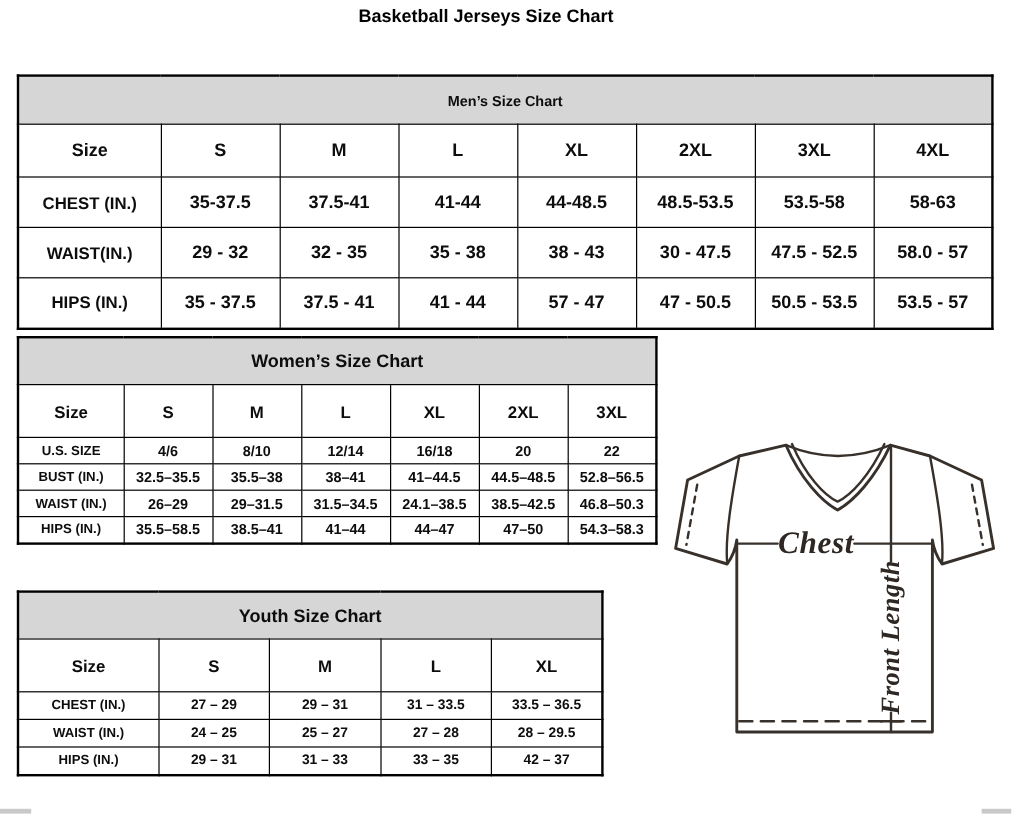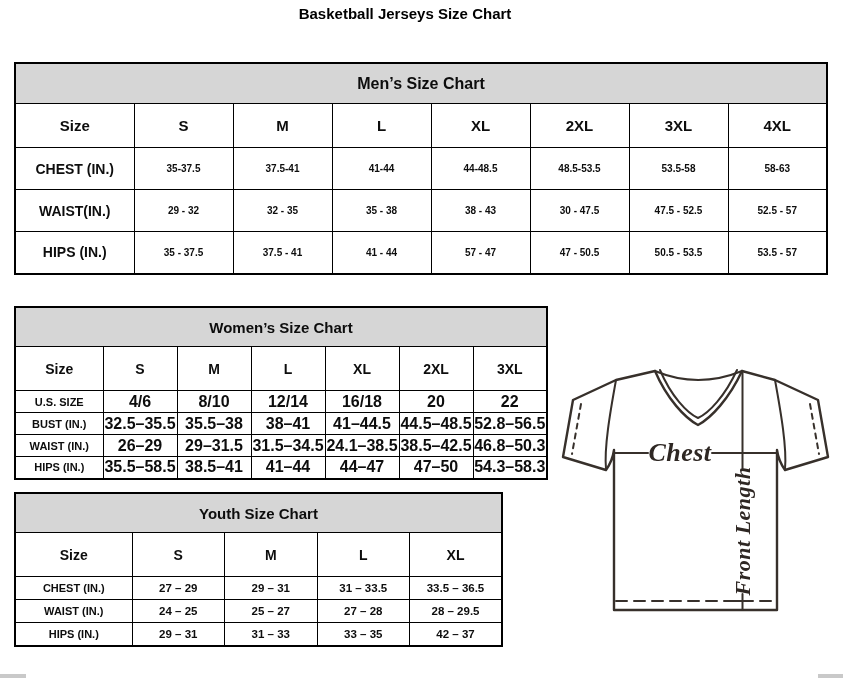--- a/index.html
+++ b/index.html
@@ -12,34 +12,34 @@
     font-size:15px;font-weight:bold;color:#000;letter-spacing:0;
   }
   table.tbl{
     position:absolute;border-collapse:collapse;table-layout:fixed;
     background:#fff;border:2px solid #000;
   }
   .tbl th,.tbl td{
     border:1px solid #000;text-align:center;vertical-align:middle;
     font-weight:bold;color:#0d0d0d;padding:0;overflow:hidden;white-space:nowrap;
   }
-  .tbl .band th{background:#d6d6d6;font-size:16px;height:39px;}
+  .tbl .band th{background:#d6d6d6;font-size:12px;height:39px;}
   
   .mens{left:14px;top:62px;width:814px;}
   .mens .colhead th{height:43px;font-size:15px;}
   .mens tbody tr{height:42px;}
   .mens tbody th{font-size:14px;}
-  .mens tbody td{font-size:10px;}
-  
-  .womens{left:14px;top:306px;width:534px;}
+  .mens tbody td{font-size:15px;}
+  
+  .womens{left:14px;top:280px;width:534px;}
   .womens .band th{font-size:15px;height:38px;}
   .womens .colhead th{height:43px;font-size:14px;}
   .womens tbody tr{height:22px;}
   .womens tbody th{font-size:11px;}
-  .womens tbody td{font-size:16px;}
+  .womens tbody td{font-size:12px;}
   
   .youth{left:14px;top:492px;width:489px;padding-left:18px;}
   .youth .band th{font-size:15px;height:38px;}
   .youth .colhead th{height:43px;font-size:14px;}
   .youth tbody tr{height:23px;}
   .youth tbody th{font-size:11px;}
   .youth tbody td{font-size:11.5px;}
   
   #jersey{position:absolute;left:558px;top:358px;width:282px;height:264px;}
   #jersey .stroke{fill:none;stroke:#37302b;stroke-width:2.4;stroke-linejoin:round;stroke-linecap:round;}
@@ -99,21 +99,21 @@
         <td>58-63</td>
       </tr>
       <tr>
         <th>WAIST(IN.)</th>
         <td>29 - 32</td>
         <td>32 - 35</td>
         <td>35 - 38</td>
         <td>38 - 43</td>
         <td>30 - 47.5</td>
         <td>47.5 - 52.5</td>
-        <td>52.5 - 57</td>
+        <td>58.0 - 57</td>
       </tr>
       <tr>
         <th>HIPS (IN.)</th>
         <td>35 - 37.5</td>
         <td>37.5 - 41</td>
         <td>41 - 44</td>
         <td>57 - 47</td>
         <td>47 - 50.5</td>
         <td>50.5 - 53.5</td>
         <td>53.5 - 57</td>

